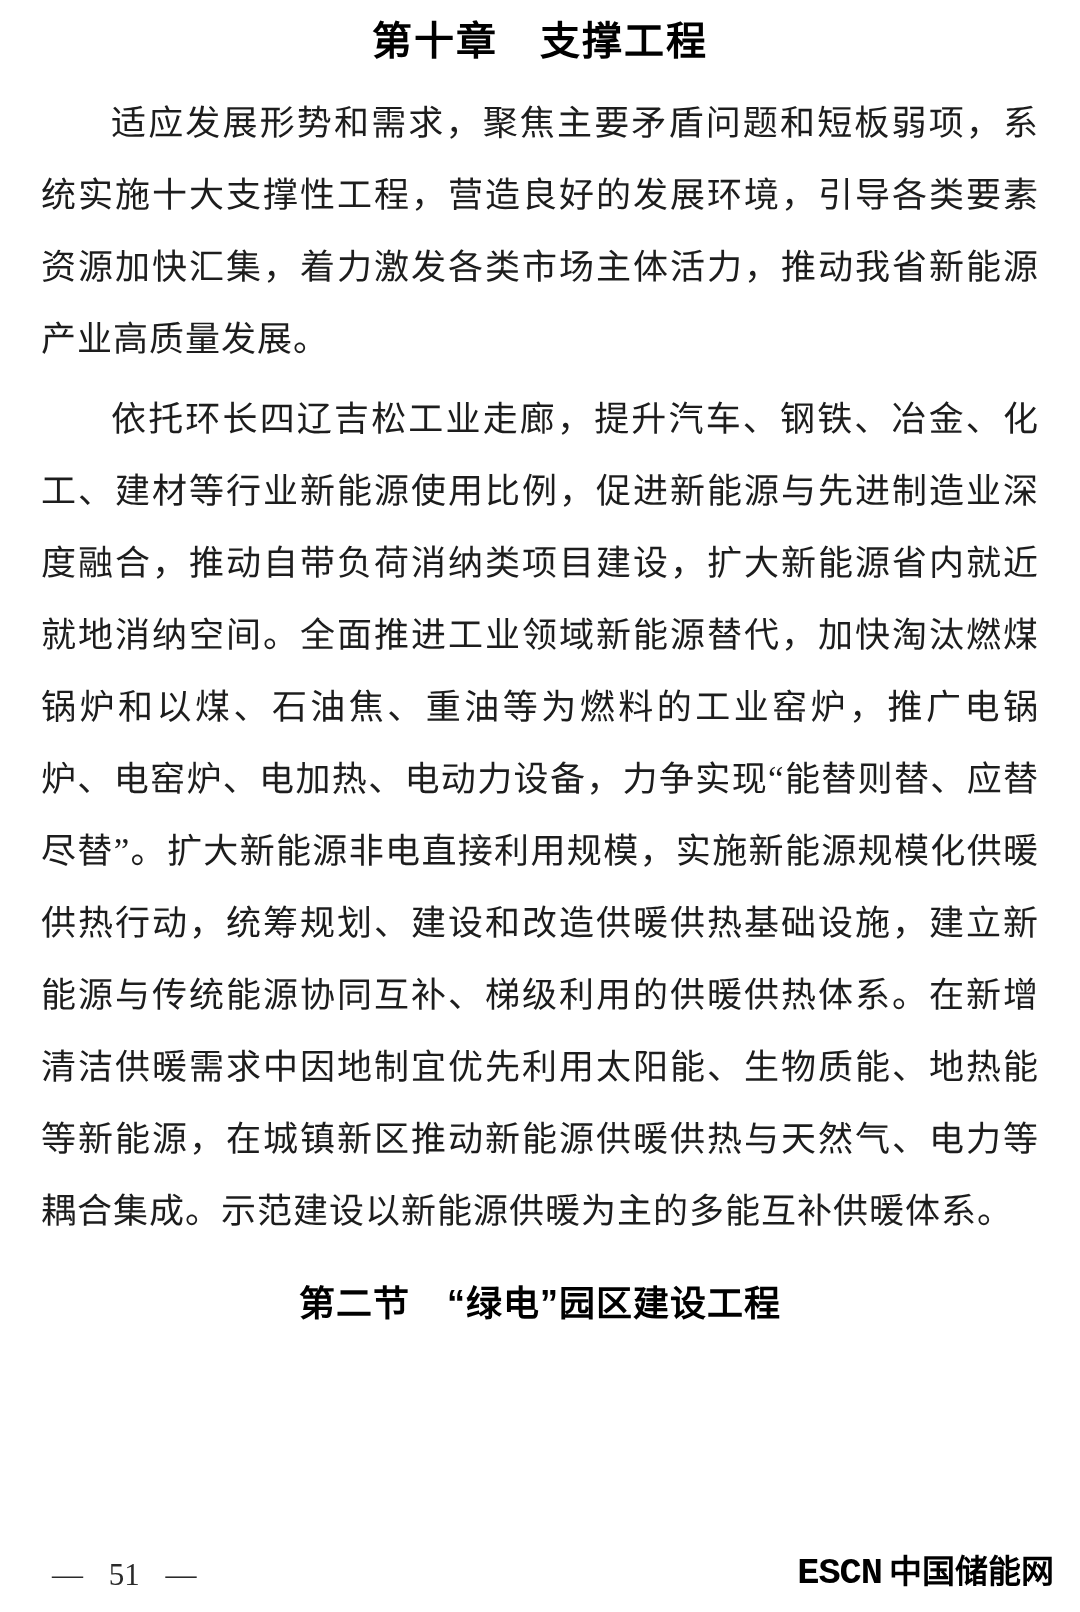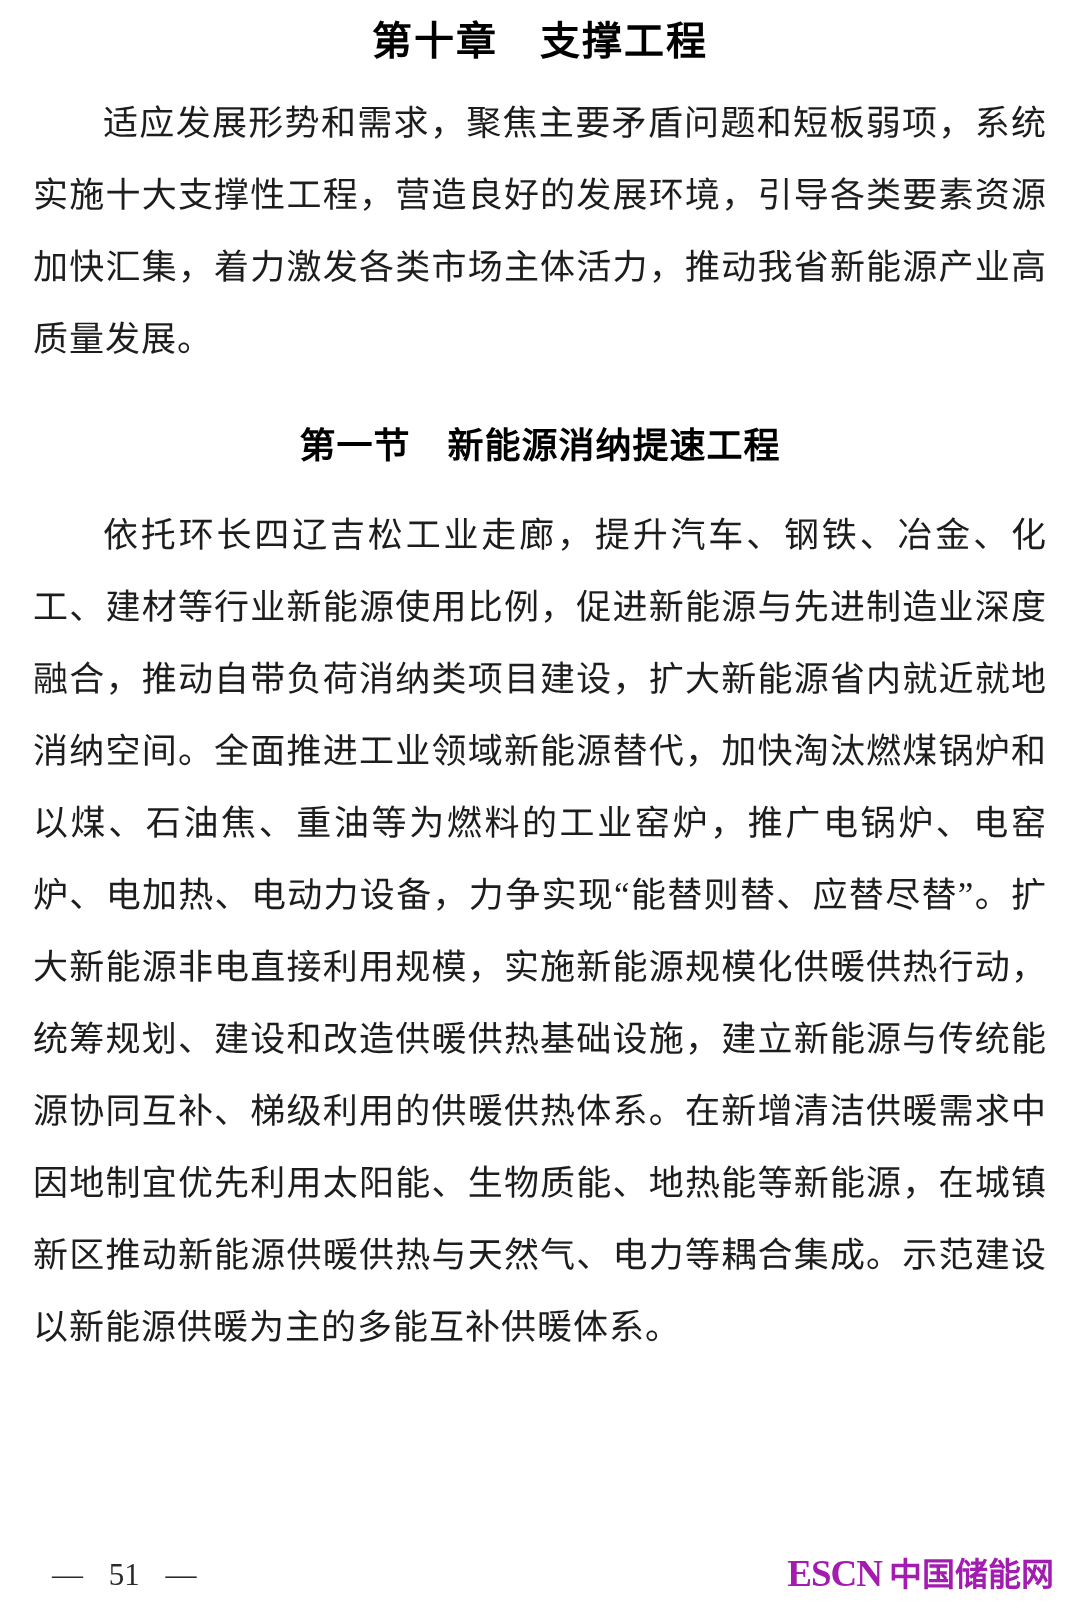--- a/index.html
+++ b/index.html
@@ -24,21 +24,21 @@
     margin: 0 0 16px 0;
     font-family: "Liberation Serif", "DejaVu Serif", serif;
     font-weight: bold;
     font-size: 40px;
     line-height: 60px;
     letter-spacing: 2px;
     text-align: center;
     color: #000000;
   }
   .body-para {
-    margin: 0;
+    margin: 8px;
     font-family: "Liberation Serif", "DejaVu Serif", serif;
     font-weight: 400;
     font-size: 35px;
     line-height: 72px;
     letter-spacing: 1px;
     color: #1d1d1d;
     text-align: justify;
     text-indent: 2em;
   }
   .body-para.cutoff {
@@ -64,22 +64,22 @@
     font-family: "Liberation Serif", "DejaVu Serif", serif;
     font-size: 31px;
     line-height: 31px;
     color: #2a2a2a;
     word-spacing: 18px;
   }
   .footer-logo {
     position: absolute;
     right: 26px;
     bottom: 20px;
-    color: #a21caf;
-    font-family: Liberation Serif, serif;
+    color: #000000;
+    font-family: Liberation Mono, monospace;
     font-weight: bold;
     white-space: nowrap;
   }
   .logo-en {
     font-size: 37px;
     line-height: 37px;
     letter-spacing: -1px;
     vertical-align: baseline;
   }
   .logo-cn {
@@ -93,24 +93,24 @@
 </head>
 <body>
 
 <div class="page">
   <div class="content">
 
     <h1 class="chapter-title">第十章　支撑工程</h1>
 
     <p class="body-para">适应发展形势和需求，聚焦主要矛盾问题和短板弱项，系统实施十大支撑性工程，营造良好的发展环境，引导各类要素资源加快汇集，着力激发各类市场主体活力，推动我省新能源产业高质量发展。</p>
 
-    <h2 class="section-heading">第一节　新能源消纳提速工程</h2>
 
     <p class="body-para">依托环长四辽吉松工业走廊，提升汽车、钢铁、冶金、化工、建材等行业新能源使用比例，促进新能源与先进制造业深度融合，推动自带负荷消纳类项目建设，扩大新能源省内就近就地消纳空间。全面推进工业领域新能源替代，加快淘汰燃煤锅炉和以煤、石油焦、重油等为燃料的工业窑炉，推广电锅炉、电窑炉、电加热、电动力设备，力争实现“能替则替、应替尽替”。扩大新能源非电直接利用规模，实施新能源规模化供暖供热行动，统筹规划、建设和改造供暖供热基础设施，建立新能源与传统能源协同互补、梯级利用的供暖供热体系。在新增清洁供暖需求中因地制宜优先利用太阳能、生物质能、地热能等新能源，在城镇新区推动新能源供暖供热与天然气、电力等耦合集成。示范建设以新能源供暖为主的多能互补供暖体系。</p>
 
+    <h2 class="section-heading second">第二节　“绿电”园区建设工程</h2>
 
 
   </div>
 
   <div class="footer-page-num">— 51 —</div>
 
   <div class="footer-logo">
     <span class="logo-en">ESCN</span><span class="logo-cn">中国储能网</span>
   </div>
 </div>

